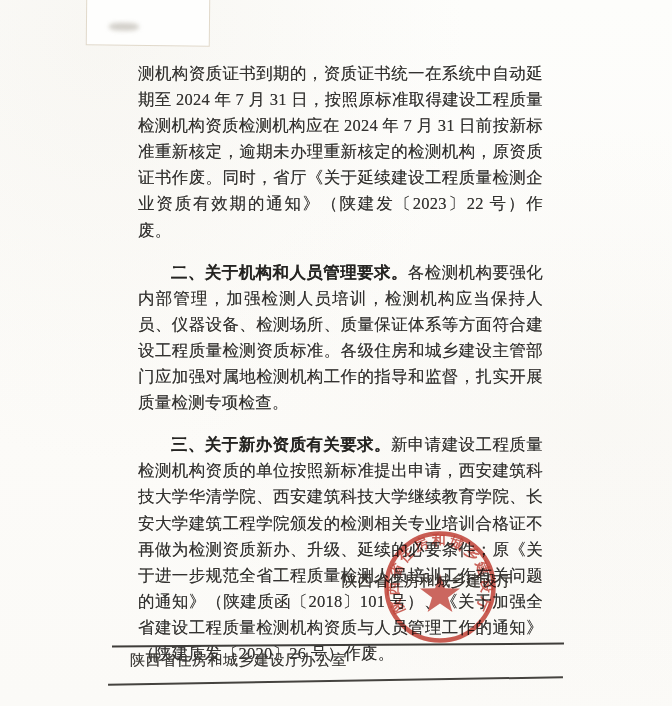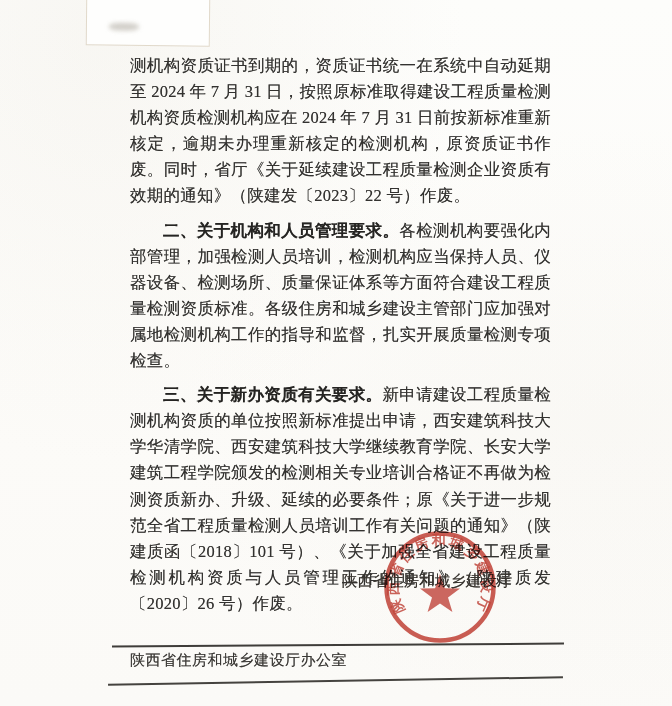--- a/index.html
+++ b/index.html
@@ -42,21 +42,21 @@
     position: absolute;
     left: 122px; top: 45px;
     width: 437px;
     font-size: 16.5px;
     line-height: 26.1px;
     text-align: justify;
     letter-spacing: 0.25px;
     color: #333230;
     text-shadow: 0 0 0.5px rgba(60,58,55,0.65);
   }
-  .para { margin: 8px; text-indent: 33px; }
+  .para { margin: 16px; text-indent: 33px; }
   .para.cont { text-indent: 0; }
   .lead {
     font-family: Liberation Serif, serif;
     font-weight: 700;
     color: #252422;
   }
 
   
   .signature {
     position: absolute;

